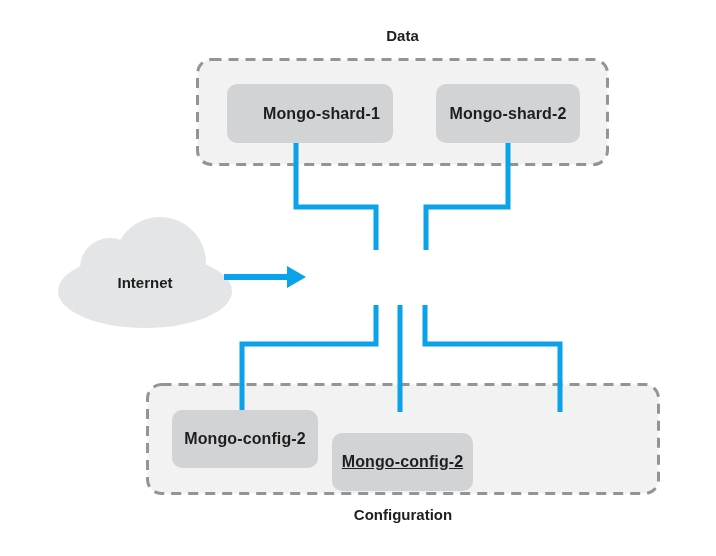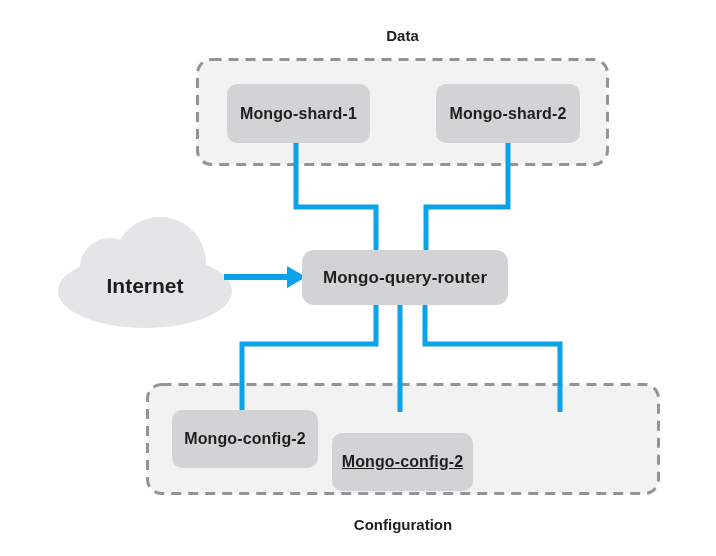--- a/index.html
+++ b/index.html
@@ -8,35 +8,35 @@
     font-family:"Liberation Sans",sans-serif;color:#1e1e1e;
   }
   .stage{position:relative;width:716px;height:556px;overflow:hidden;background:#ffffff;}
   .layer{position:absolute;left:0;top:0;}
 
   .node{
     position:absolute;display:flex;align-items:center;justify-content:center;
     background:#d2d3d5;color:#1e1e1e;font-weight:700;font-size:16px;
     border-radius:10px;letter-spacing:0.1px;white-space:nowrap;
   }
-  #node-shard1 {left:227px;top:84px; width:143px;height:59px;}
+  #node-shard1 {left:227px;top:84px; width:143px;height:59px;padding-left:23px;}
   #node-shard2 {left:436px;top:84px; width:144px;height:59px;text-align:center;}
   #node-router {left:302px;top:250px;width:206px;height:55px;border-radius:12px;font-size:17px;}
   #node-config1{left:172px;top:410px;width:146px;height:58px;}
   #node-config2{left:332px;top:433px;width:141px;height:58px;text-decoration:underline;}
   #node-config3{left:490px;top:410px;width:142px;height:58px;}
 
   .section-label{
     position:absolute;text-align:center;font-weight:700;font-size:15px;color:#1e1e1e;
   }
   #label-data  {left:196px;top:27px; width:413px;}
-  #label-config{left:146px;top:506px;width:514px;margin-top:10px;}
+  #label-config{left:146px;top:506px;width:514px;}
   #label-internet{
     position:absolute;left:85px;top:274px;width:120px;text-align:center;
-    font-weight:700;font-size:21px;color:#1e1e1e;
+    font-weight:700;font-size:15px;color:#1e1e1e;
   }
 </style>
 </head>
 <body>
 
 <div class="stage">
 
   <svg class="layer" width="716" height="556" viewBox="0 0 716 556" aria-hidden="true">
 
     <rect x="197.5" y="59.5" width="410" height="105" rx="14" fill="#f2f2f3" stroke="#909597" stroke-width="3" stroke-dasharray="10 7"></rect>
@@ -61,17 +61,16 @@
       <polygon points="287,266 306,277 287,288" fill="#0aa2e8"></polygon>
     </g>
   </svg>
 
   <div class="section-label" id="label-data">Data</div>
   <div class="section-label" id="label-config">Configuration</div>
   <div id="label-internet">Internet</div>
 
   <div class="node" id="node-shard1">Mongo-shard-1</div>
   <div class="node" id="node-shard2">Mongo-shard-2</div>
-  <div class="node" id="node-router">Mongo-query-router</div>
   <div class="node" id="node-config1">Mongo-config-2</div>
   <div class="node" id="node-config2">Mongo-config-2</div>
 
 </div>
 
 </body></html>

